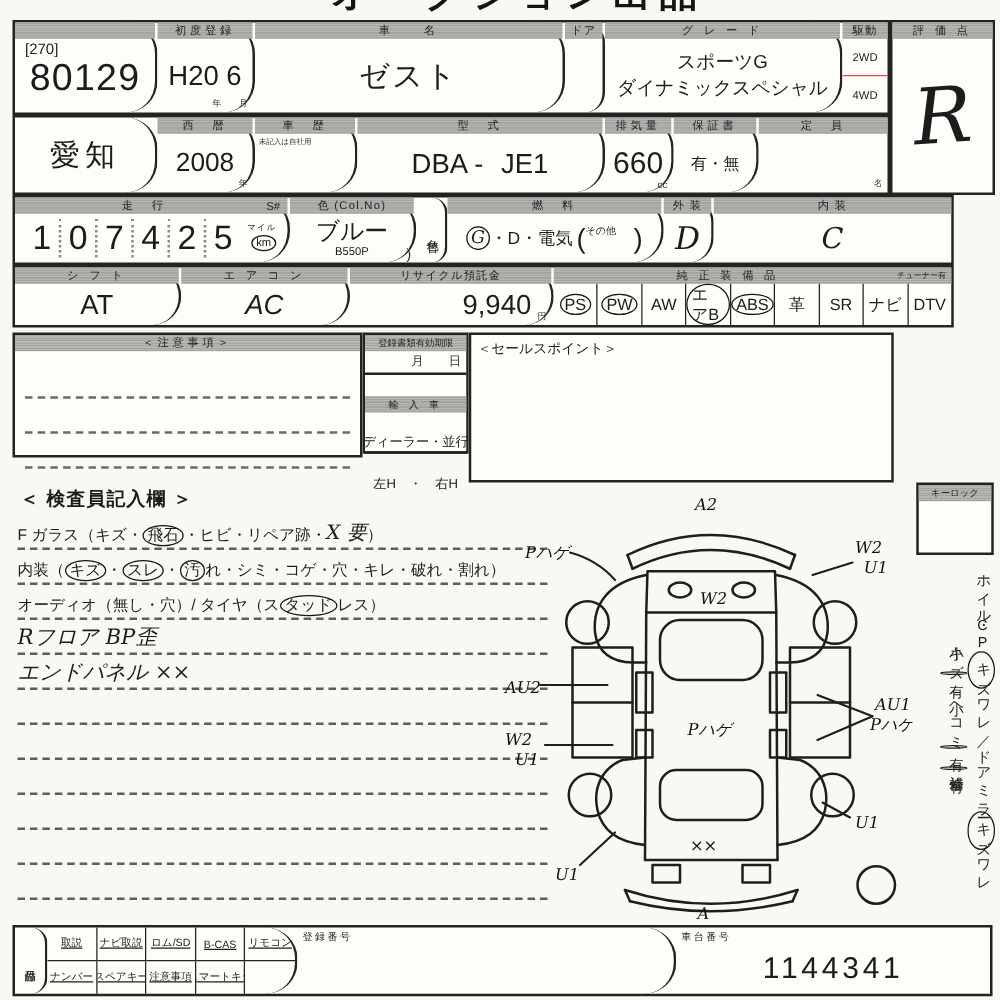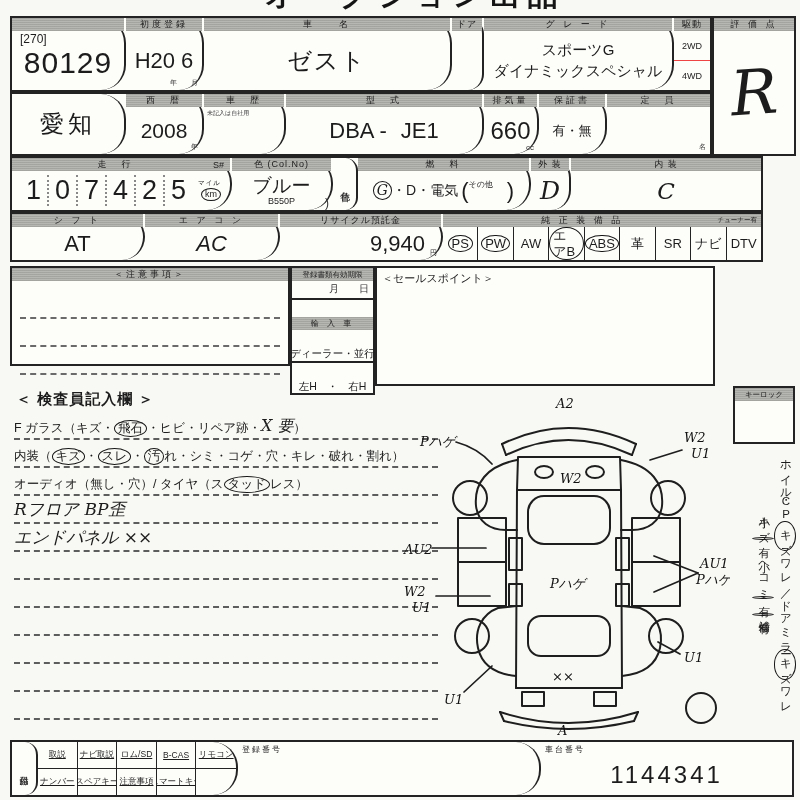--- a/index.html
+++ b/index.html
@@ -252,21 +252,21 @@
 
   <div class="box" style="left:10px;top:266px;width:280px;height:100px;">
     <div class="hdr">＜注意事項＞</div>
     <div style="flex:1;padding:10px 8px 0 8px;">
       <div class="dashline"></div>
       <div class="dashline"></div>
       <div class="dashline"></div>
     </div>
   </div>
 
-  <div class="box" style="left:290px;top:266px;width:85px;height:129px;gap:17px;">
+  <div class="box" style="left:290px;top:266px;width:85px;height:97px;gap:17px;">
     <div class="hdr" style="font-size:7.5px;letter-spacing:0;">登録書類有効期限</div>
     <div style="height:38px;position:relative;border-bottom:2px solid #232323;">
       <div class="unit" style="right:4px;bottom:2px;font-size:10px;">月　　日</div>
     </div>
     <div class="hdr" style="font-size:8px;">輸 入 車</div>
     <div style="height:26px;display:flex;align-items:center;justify-content:center;font-size:10.5px;border-bottom:2px solid #232323;white-space:nowrap;">ディーラー・並行</div>
     <div style="flex:1;display:flex;align-items:center;justify-content:center;font-size:10.5px;white-space:nowrap;">左H　・　右H</div>
   </div>
 
   <div class="box" style="left:375px;top:266px;width:340px;height:120px;">

